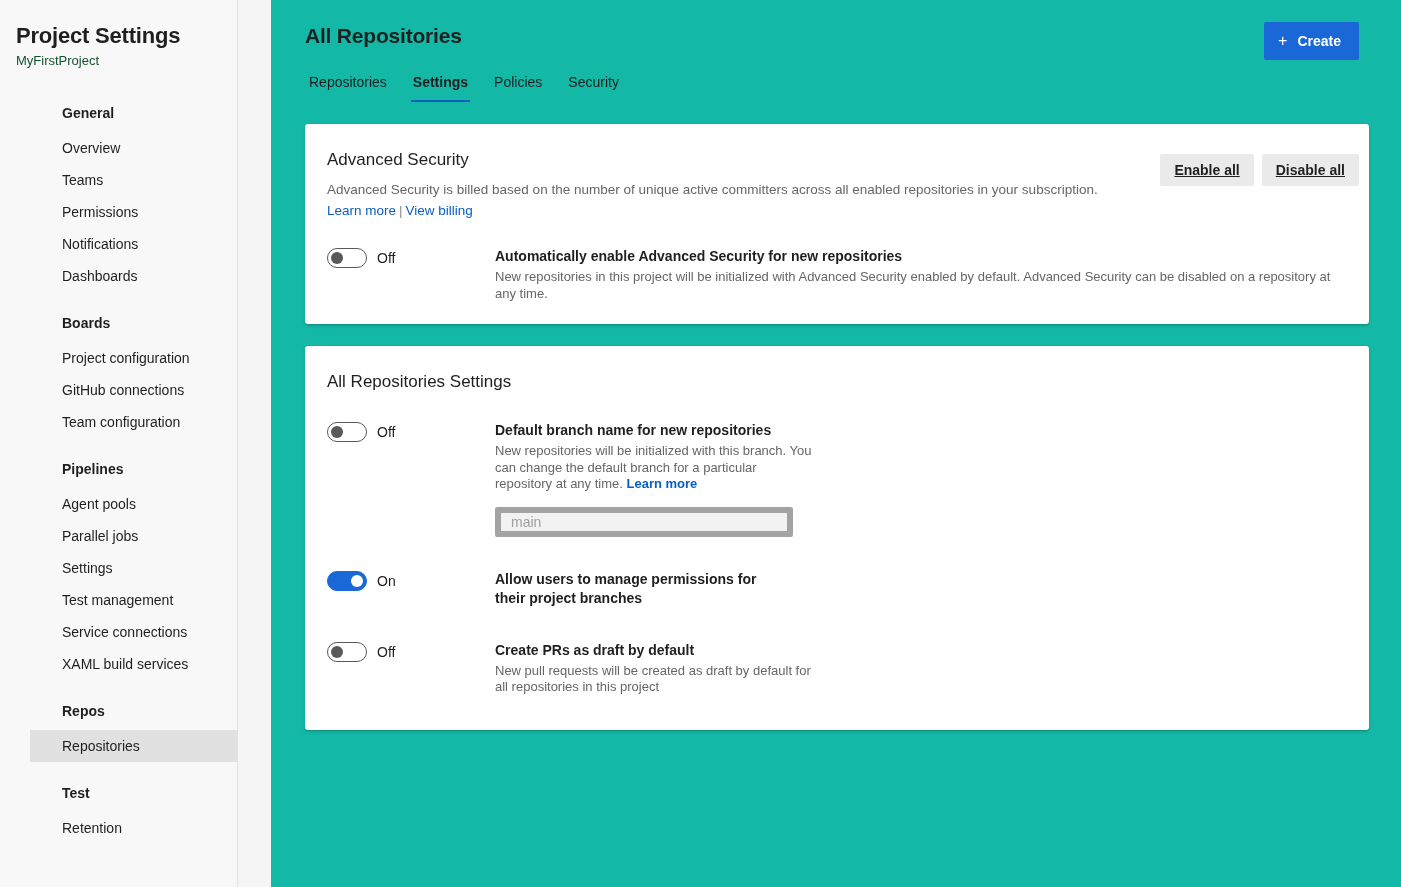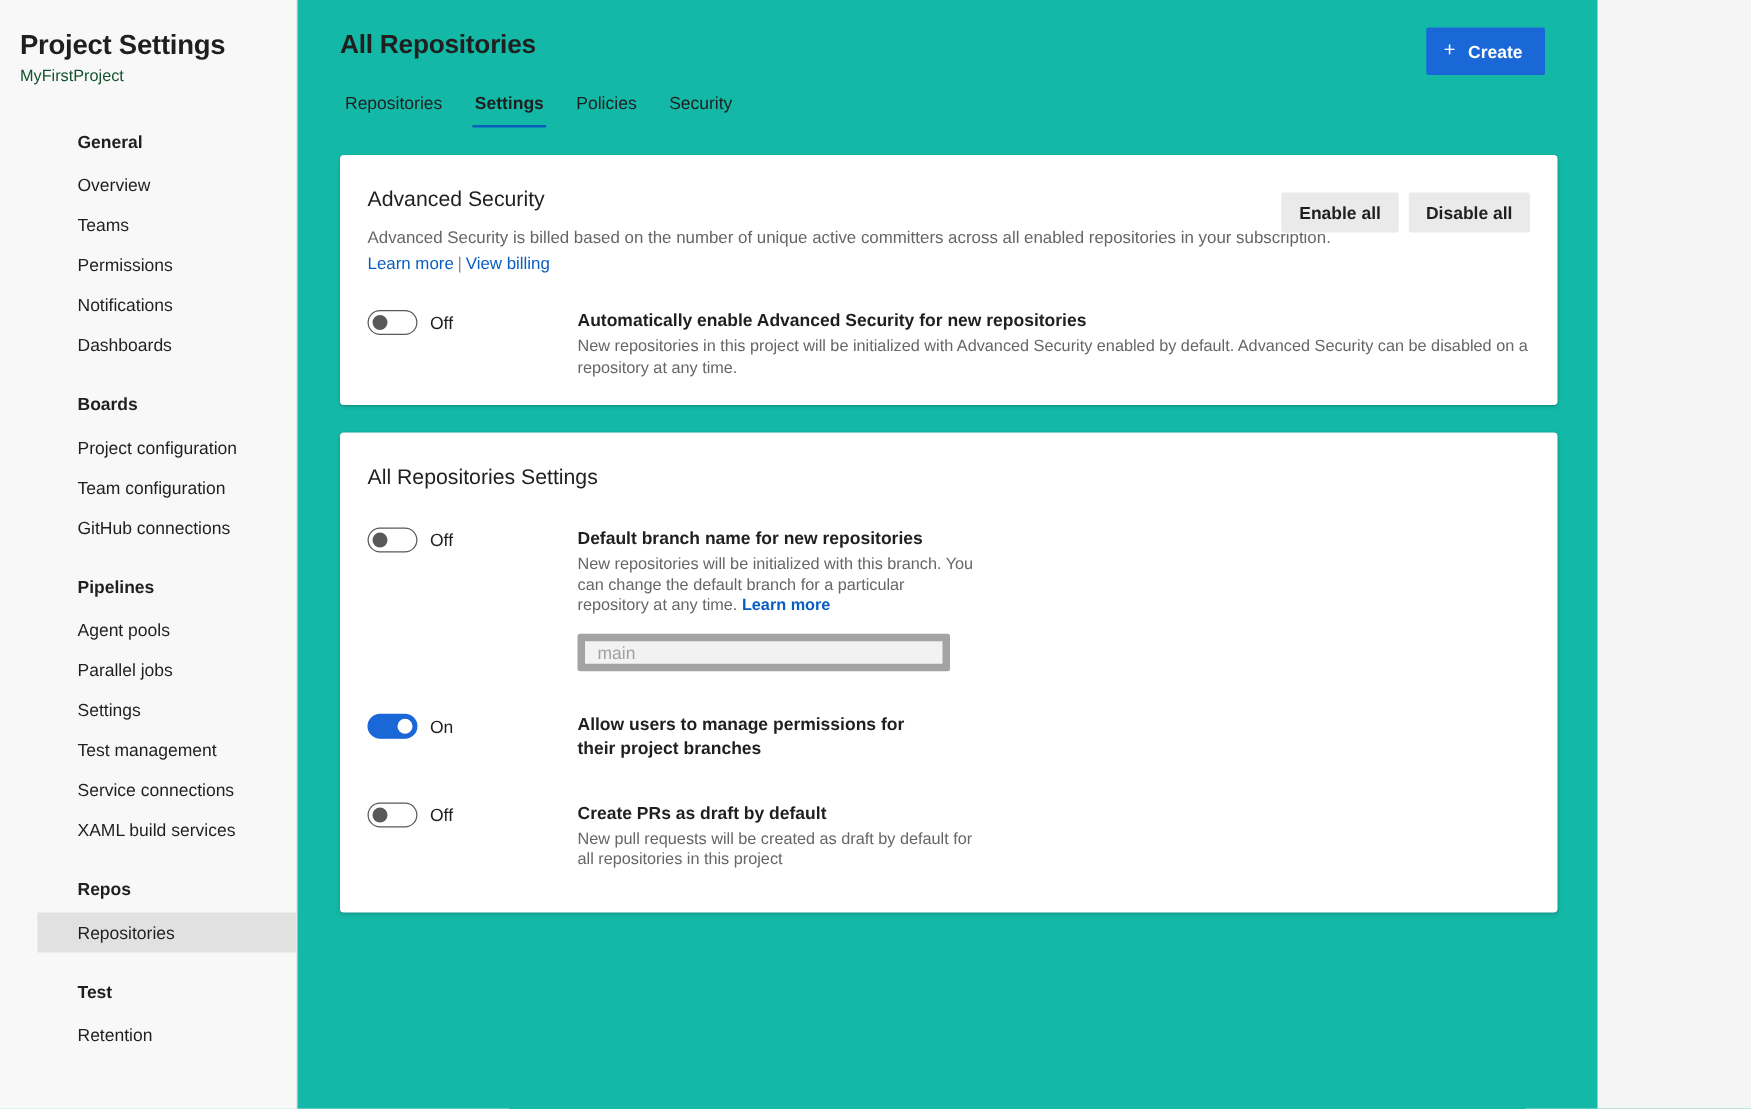--- a/index.html
+++ b/index.html
@@ -11,21 +11,21 @@
   }
 
   body {
     font-family: "Liberation Sans", sans-serif;
     background: #f5f5f5;
     color: #1f1f1f;
     font-size: 14px;
     -webkit-font-smoothing: antialiased;
   }
 
-  .app { display: flex; width: 1278px; height: 887px; }
+  .app { display: flex; width: 1401px; height: 887px; gap: 33px; }
 
   
   .sidebar {
     width: 238px;
     min-width: 238px;
     height: 887px;
     background: #f8f8f8;
     border-right: 1px solid #e1e1e1;
     padding-top: 22px;
     position: relative;
@@ -173,23 +173,24 @@
   .link {
     color: #0a5ec2;
     text-decoration: none;
     cursor: pointer;
   }
   .link-sep { color: #8a8a8a; margin: 0 3px; }
 
   .card-actions {
     position: absolute;
     top: 30px;
-    right: 22px;
+    right: 10px;
     display: flex;
     gap: 8px;
+    text-decoration: underline;
   }
   .btn-secondary {
     background: #eaeaea;
     border: none;
     border-radius: 2px;
     font-family: inherit;
     font-size: 14px;
     font-weight: 600;
     color: #1f1f1f;
     height: 32px;
@@ -291,22 +292,22 @@
 
       <div class="nav-group-header">General</div>
       <div class="nav-item">Overview</div>
       <div class="nav-item">Teams</div>
       <div class="nav-item">Permissions</div>
       <div class="nav-item">Notifications</div>
       <div class="nav-item">Dashboards</div>
 
       <div class="nav-group-header spaced">Boards</div>
       <div class="nav-item">Project configuration</div>
+      <div class="nav-item">GitHub connections</div>
       <div class="nav-item">Team configuration</div>
-      <div class="nav-item">GitHub connections</div>
 
       <div class="nav-group-header spaced">Pipelines</div>
       <div class="nav-item">Agent pools</div>
       <div class="nav-item">Parallel jobs</div>
       <div class="nav-item">Settings</div>
       <div class="nav-item">Test management</div>
       <div class="nav-item">Service connections</div>
       <div class="nav-item">XAML build services</div>
 
       <div class="nav-group-header spaced">Repos</div>

